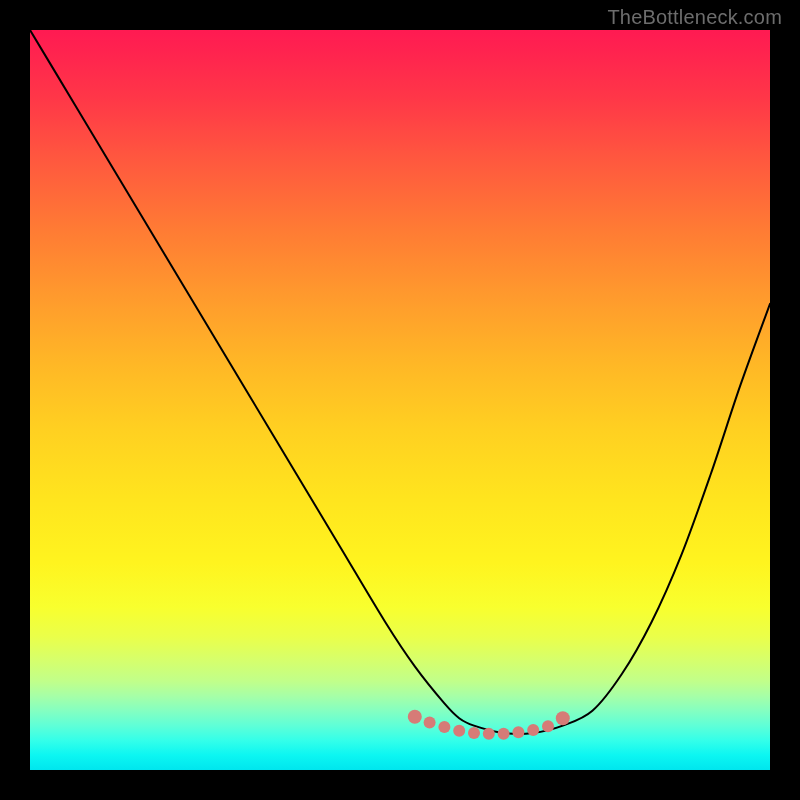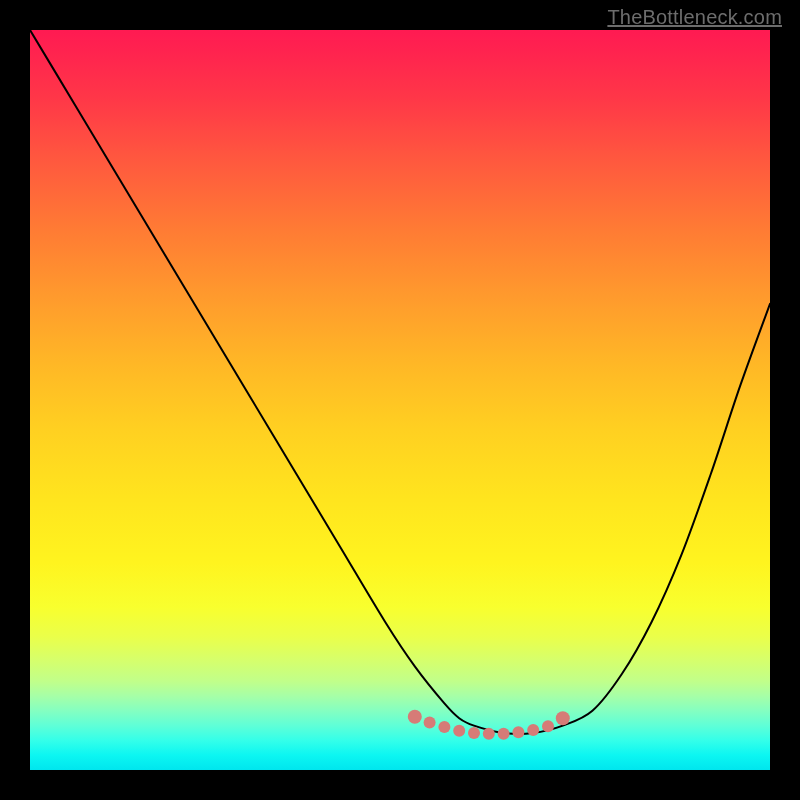--- a/index.html
+++ b/index.html
@@ -75,21 +75,20 @@
   }
   .watermark {
     position: absolute;
     top: 6px;
     right: 18px;
     color: #6d6d6d;
     font-size: 20px;
     font-weight: 500;
     letter-spacing: 0.2px;
     user-select: none;
-    text-decoration: underline;
   }
 </style>
 </head>
 <body>
 
 <div class="frame">
 
   <div class="watermark">TheBottleneck.com</div>
 
   <div class="plot">

